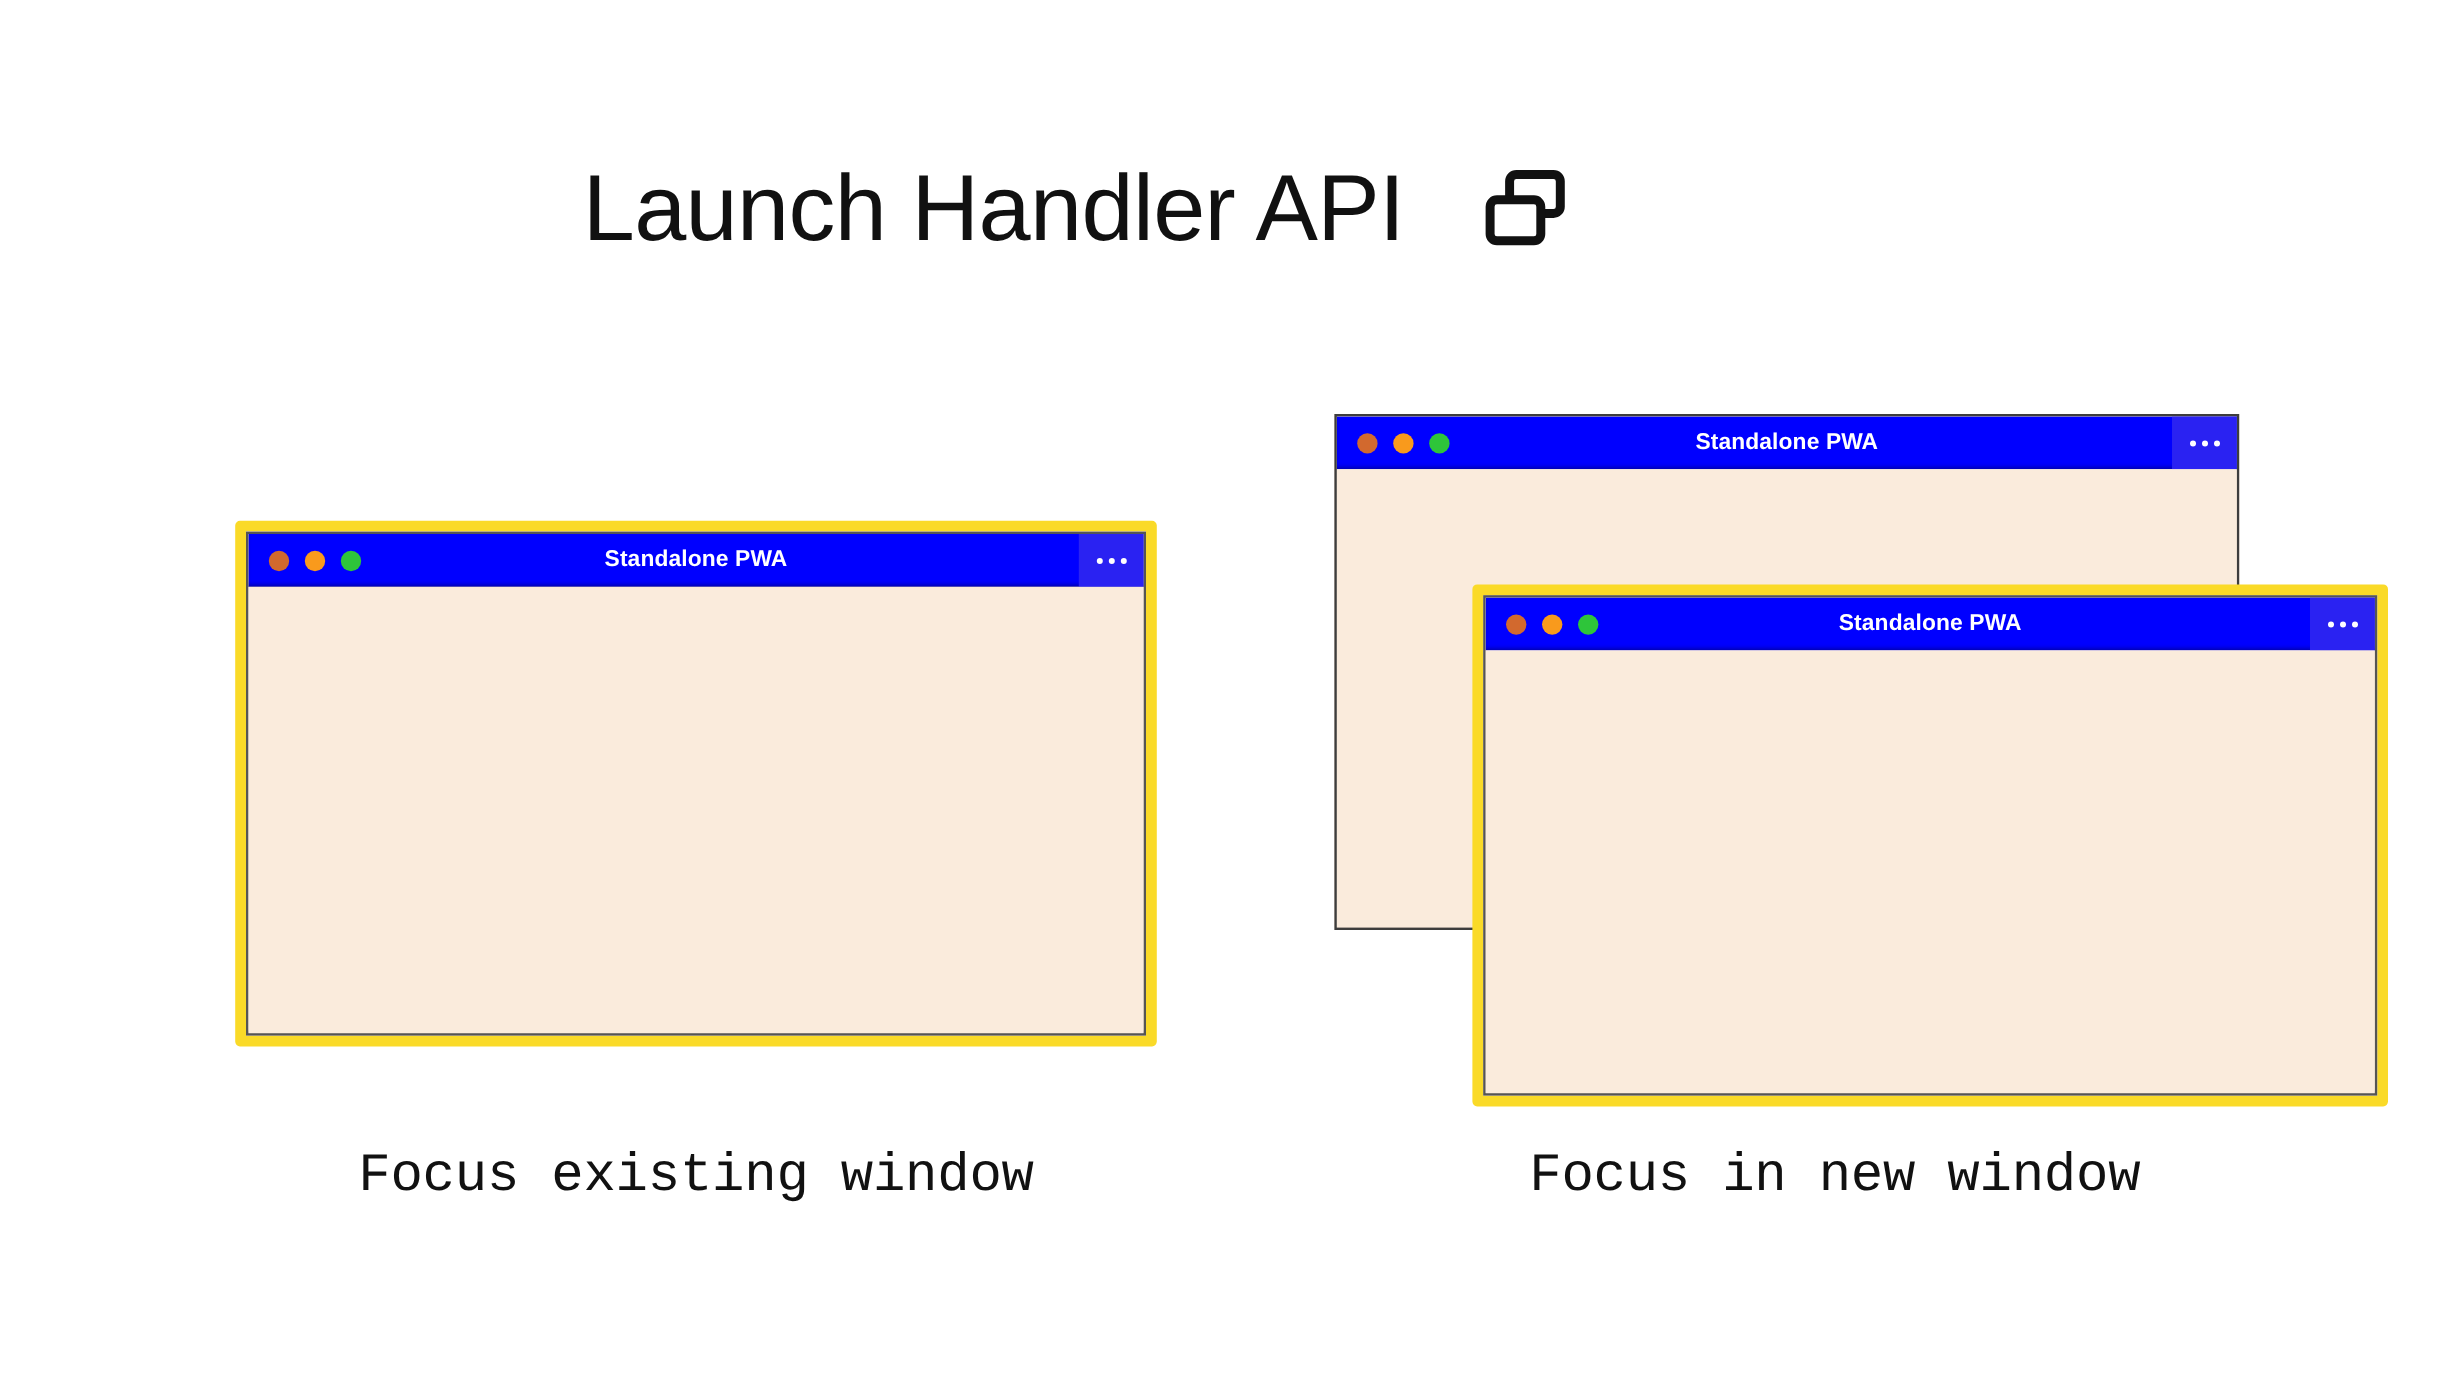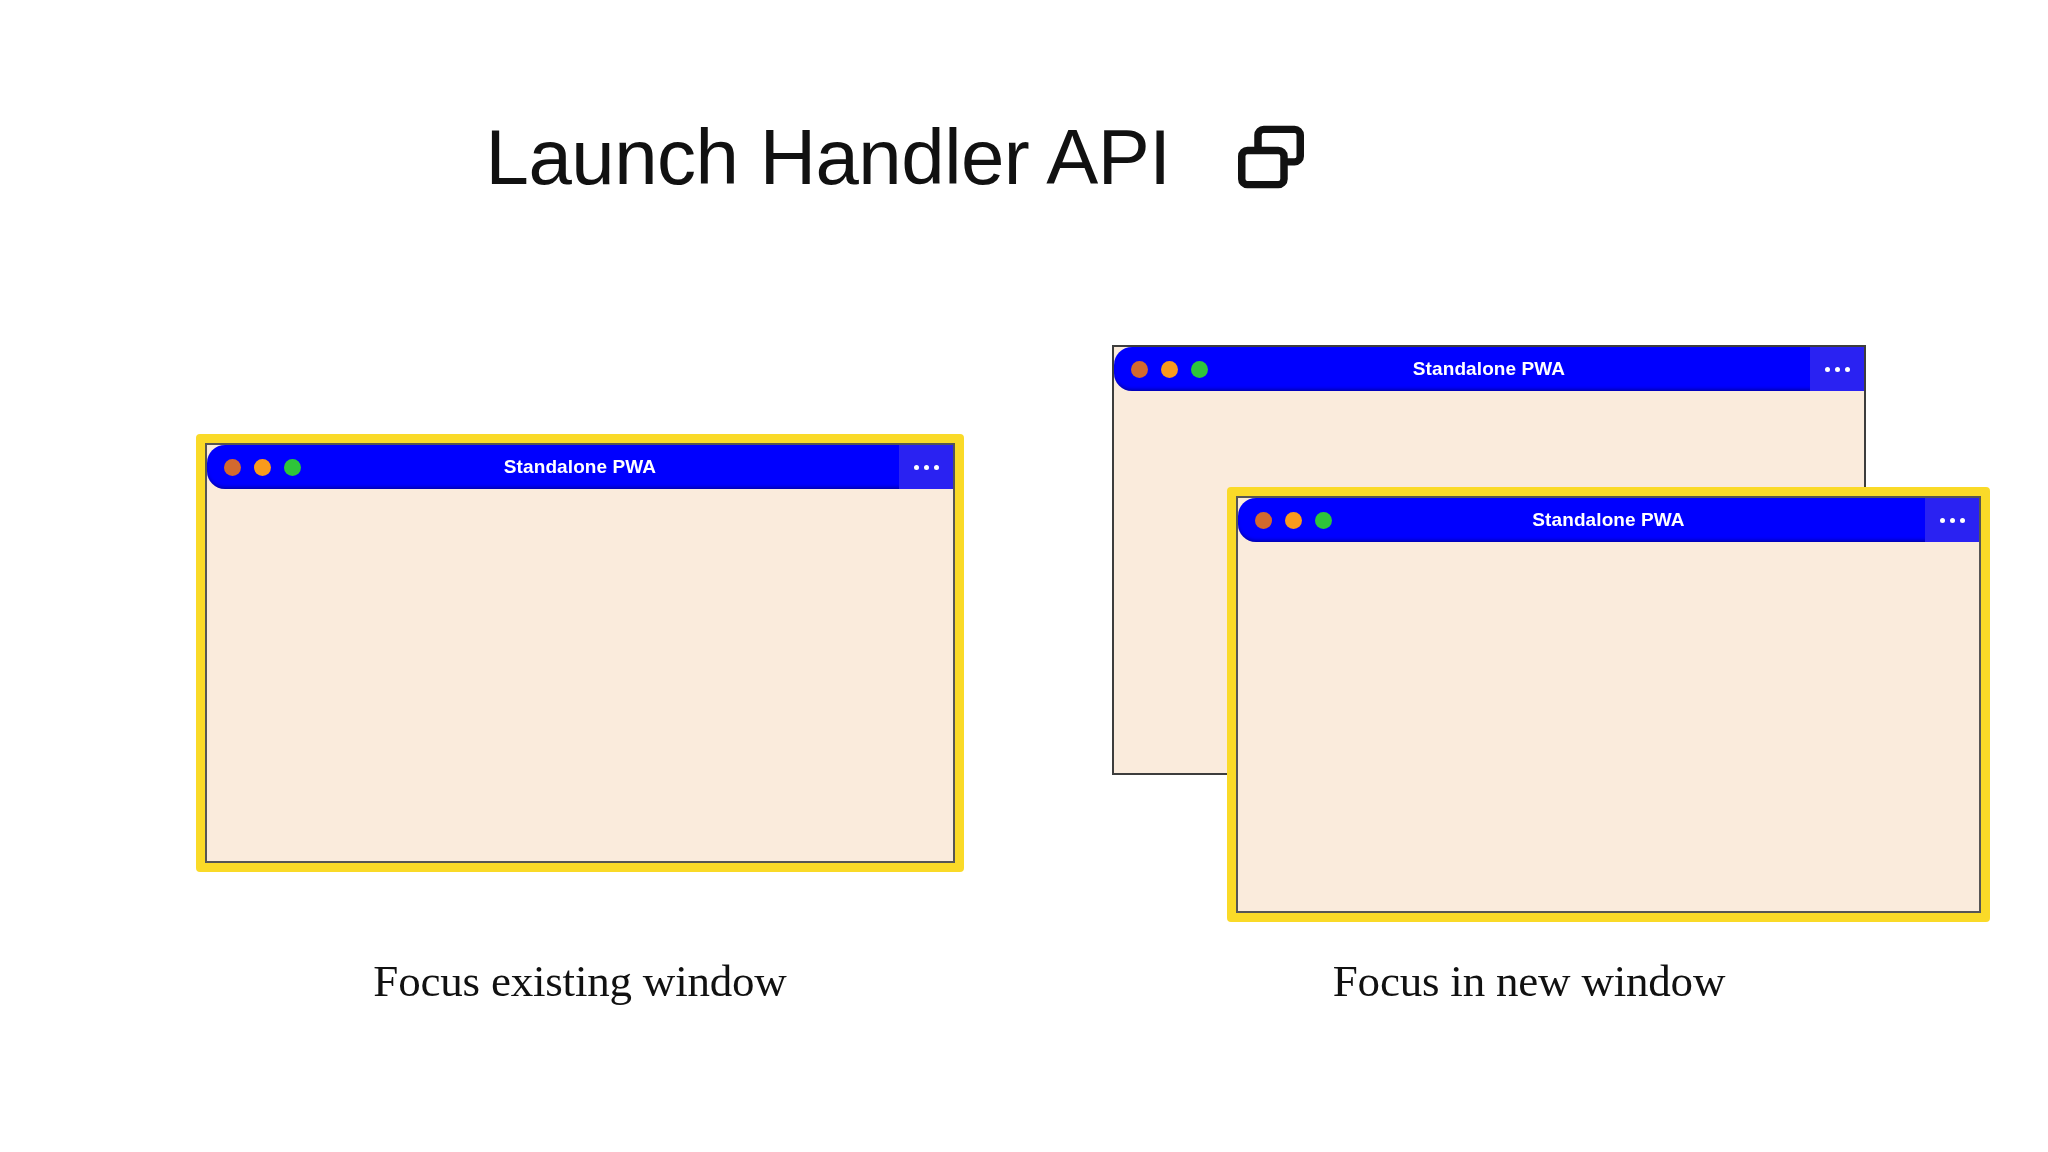--- a/index.html
+++ b/index.html
@@ -18,21 +18,21 @@
   }
 
   
   .title-row {
     position: absolute;
     left: 0;
     top: 118px;
     width: 1796px;
     height: 110px;
     display: flex;
-    align-items: flex-start;
+    align-items: center;
     justify-content: center;
     gap: 62px;
   }
   .page-title {
     font-family: "Liberation Sans", sans-serif;
     font-size: 78px;
     font-weight: 400;
     color: #111111;
     letter-spacing: -0.5px;
     line-height: 1;
@@ -69,21 +69,20 @@
     border: 2px solid #555555;
   }
 
   .titlebar {
     position: relative;
     height: 44px;
     background: #0000ff;
     display: flex;
     align-items: center;
     box-shadow: inset 0 -3px 4px -2px rgba(0,0,0,0.45);
-    border-radius: 18px;
   }
   .traffic-lights {
     display: flex;
     align-items: center;
     gap: 13px;
     margin-left: 17px;
     flex: none;
   }
   .dot {
     width: 17px;
@@ -154,21 +153,21 @@
   #window-front {
     left: 1227px;
     top: 487px;
     width: 763px;
     height: 435px;
   }
 
   
   .caption {
     position: absolute;
-    font-family: Liberation Serif, serif;
+    font-family: Liberation Mono, monospace;
     font-size: 45px;
     font-weight: 400;
     color: #111111;
     white-space: nowrap;
     letter-spacing: -0.2px;
   }
   #caption-left {
     left: 0;
     top: 955px;
     width: 1160px;

